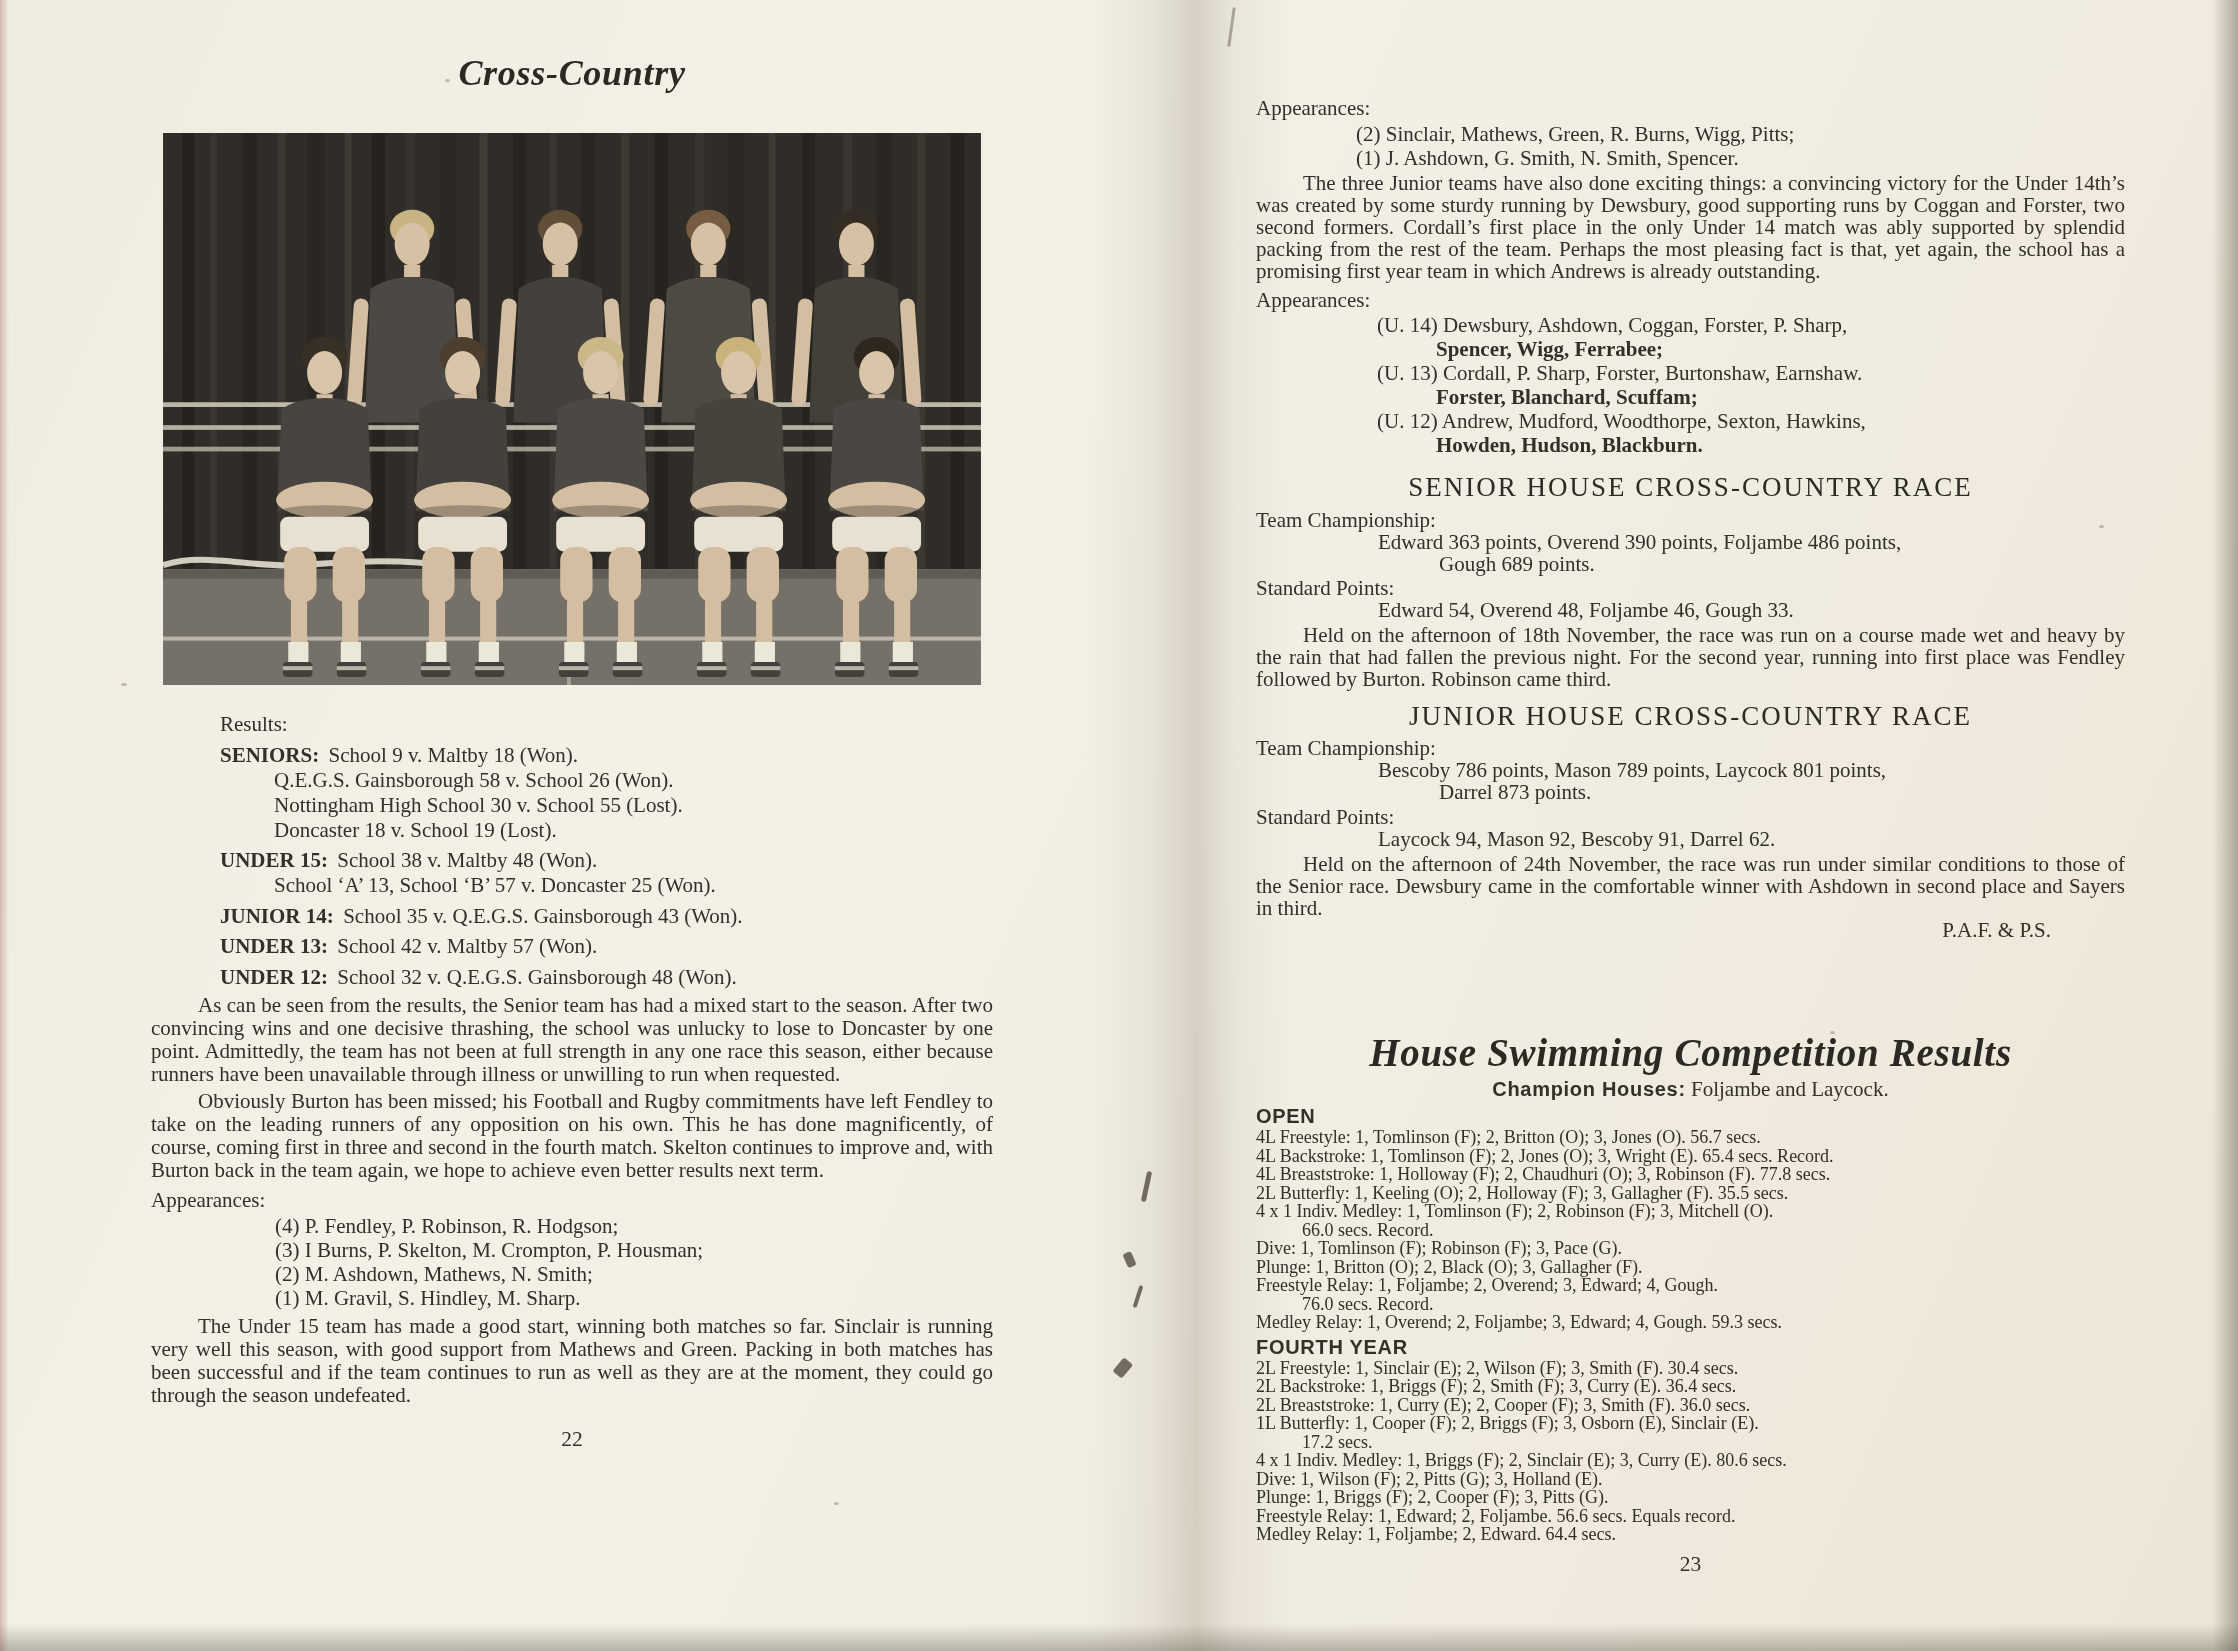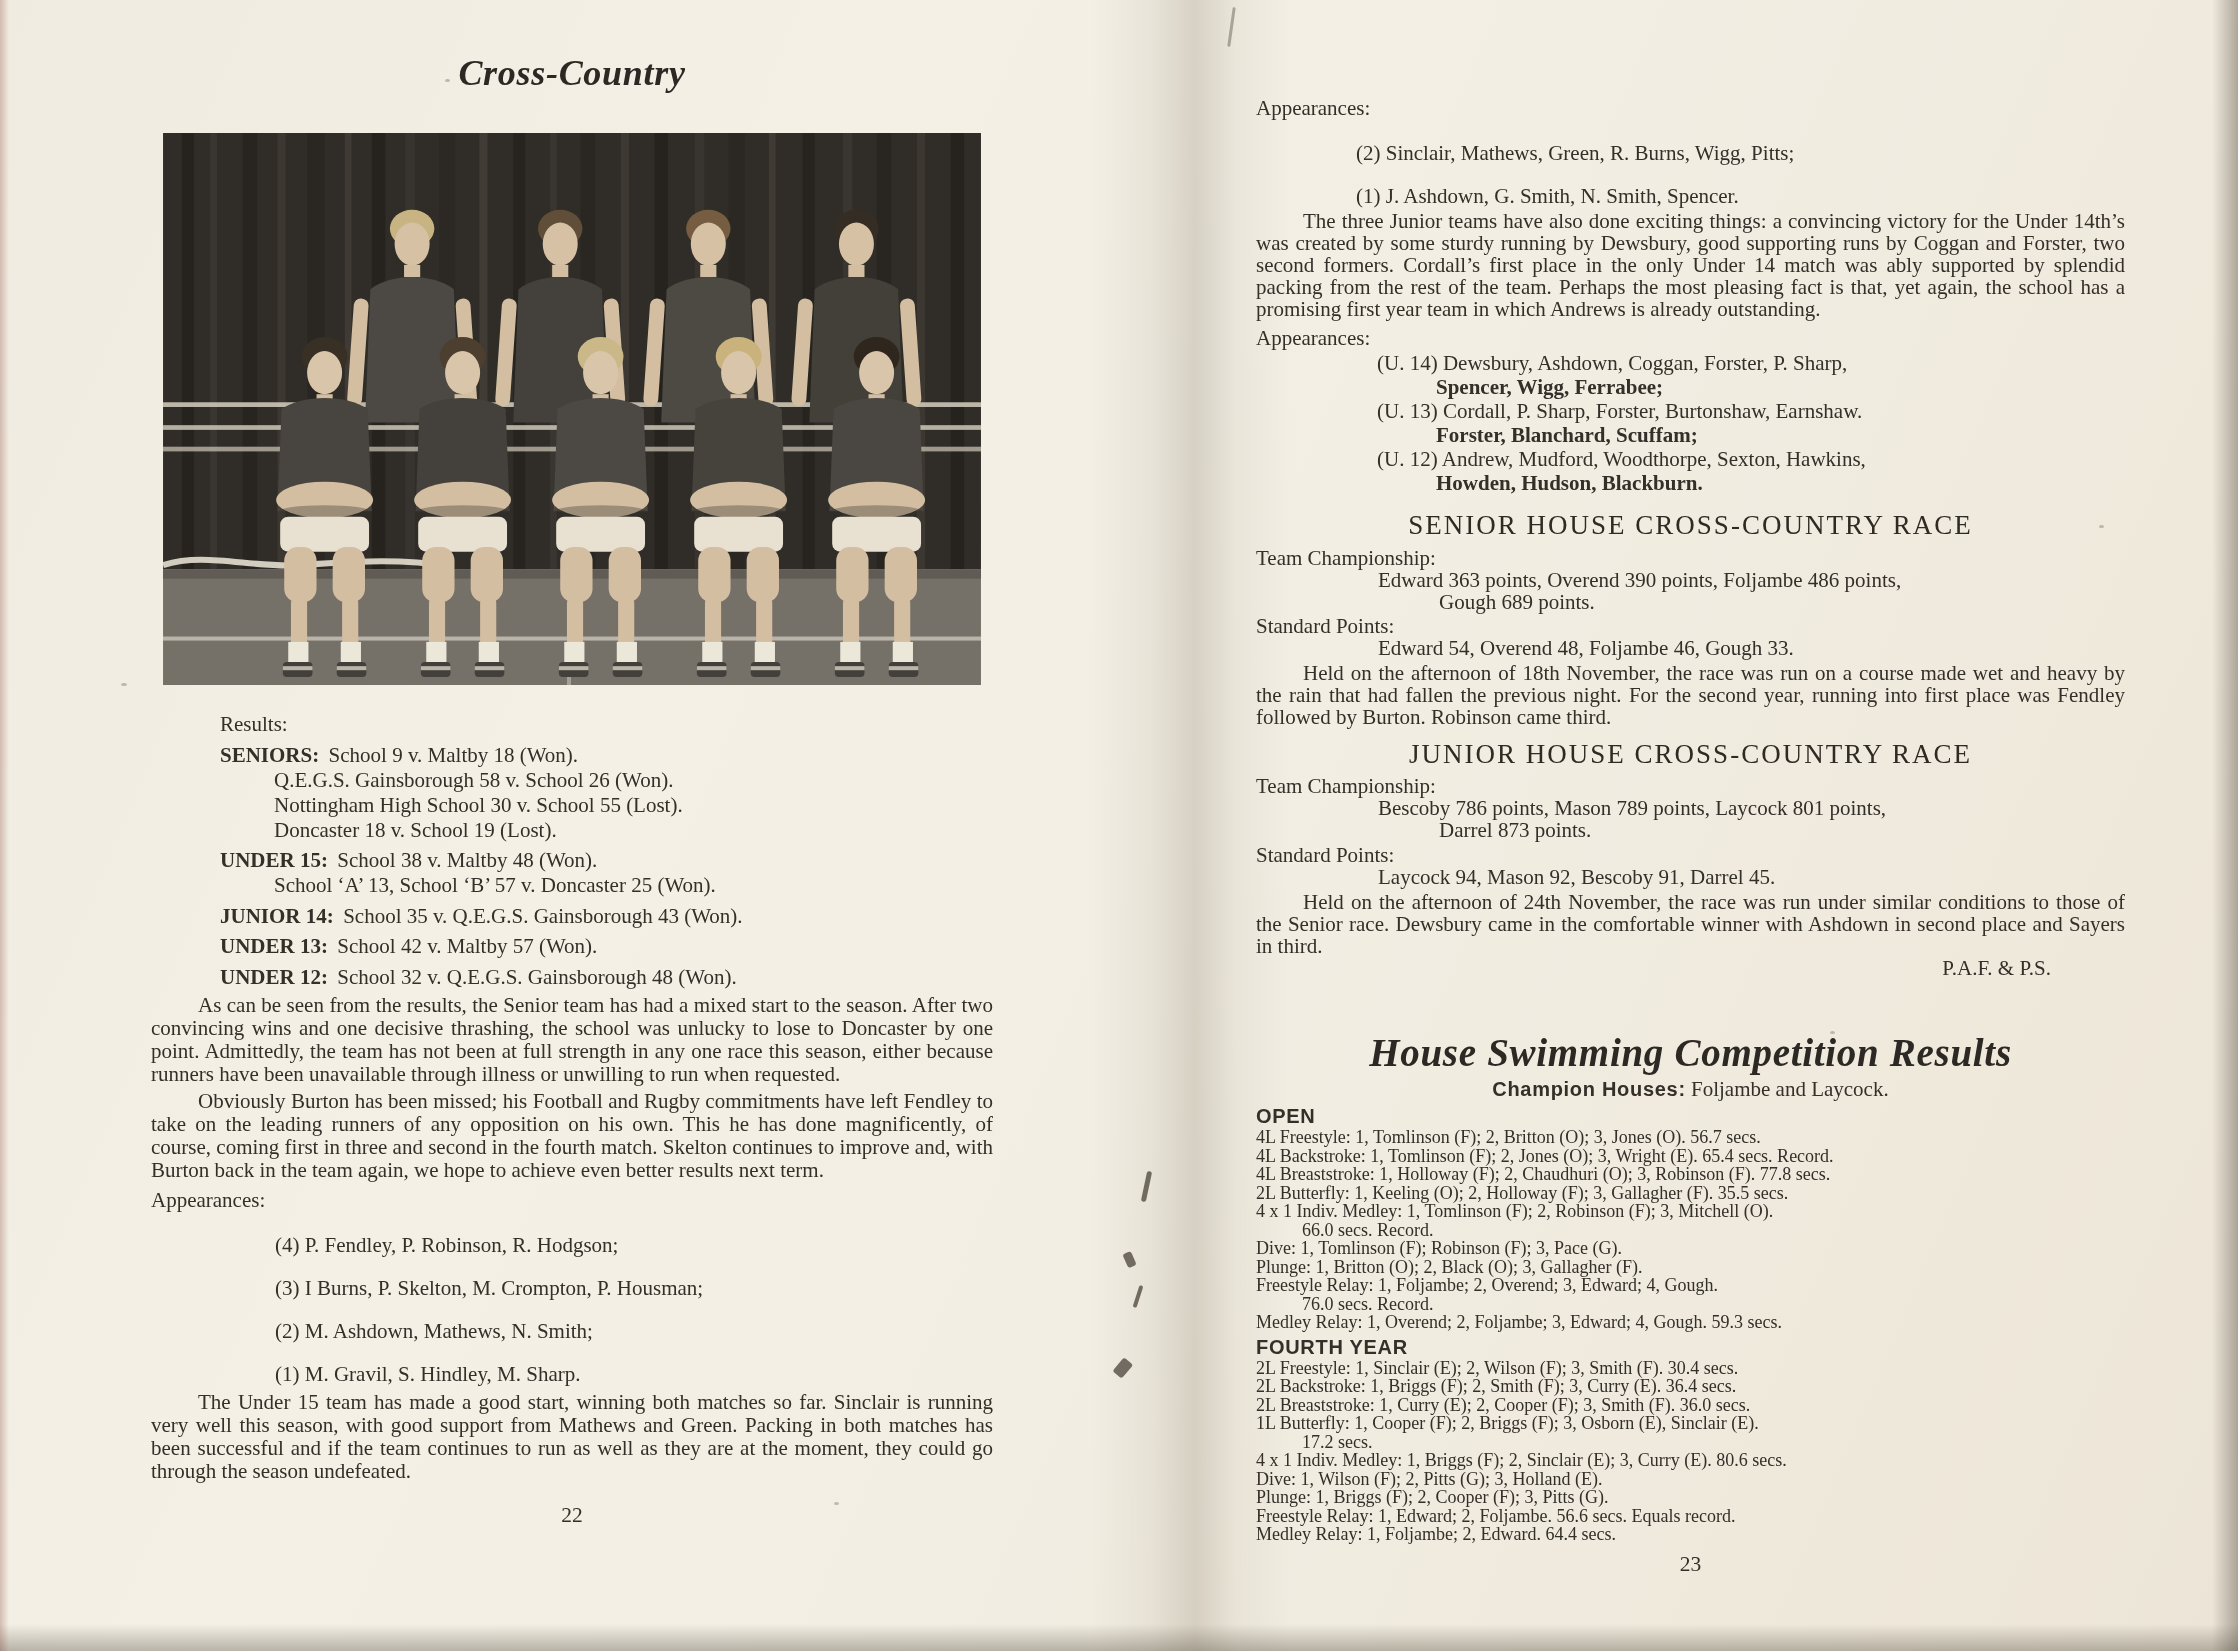--- a/index.html
+++ b/index.html
@@ -28,21 +28,21 @@
   .page-title{font-size:36px;line-height:42px;font-weight:bold;font-style:italic;text-align:center;letter-spacing:0.7px;color:#2c2823;}
   .swim-title{font-size:39px;line-height:40px;font-weight:bold;font-style:italic;text-align:center;letter-spacing:0.7px;color:#2c2823;}
   .section-head{font-size:27px;line-height:31px;font-weight:normal;text-align:center;letter-spacing:2px;color:#2e2a24;}
   .body-p{font-size:21px;line-height:23px;text-align:justify;text-indent:47px;}
   .body-p.rp{line-height:22px;}
   .plain{font-size:21px;line-height:25.6px;}
   .res-line{font-size:21px;line-height:25px;}
   .res-cont{padding-left:54px;}
   .b{font-weight:bold;}
   .b.lbl{margin-right:9.4px;}
-  .app-line{font-size:21px;line-height:24px;padding-left:124px;margin-top:19px;}
+  .app-line{font-size:21px;line-height:24px;padding-left:124px;}
   .app-line.r1{padding-left:100px;}
   .app-first{font-size:21px;line-height:24px;padding-left:121px;}
   .app-second{font-size:21px;line-height:24px;padding-left:180px;font-weight:bold;}
   .mid-line{font-size:21px;line-height:22px;}
   .mid-ind1{padding-left:122px;}
   .mid-ind2{padding-left:183px;}
   .sig{font-size:21px;line-height:23px;text-align:right;padding-right:74px;}
   .champion{font-size:21px;line-height:24px;text-align:center;}
   .sans-b{font-family:"Liberation Sans","DejaVu Sans",sans-serif;font-weight:bold;letter-spacing:0.7px;}
   .group-label{font-size:20px;line-height:23px;}
@@ -312,21 +312,21 @@
     <div class="mid-line mid-ind2">Gough 689 points.</div>
     <div class="mid-line mt4">Standard Points:</div>
     <div class="mid-line mid-ind1">Edward 54, Overend 48, Foljambe 46, Gough 33.</div>
     <div class="body-p rp mt4">Held on the afternoon of 18th November, the race was run on a course made wet and heavy by the rain that had fallen the previous night. For the second year, running into first place was Fendley followed by Burton. Robinson came third.</div>
 
     <div class="section-head mt16">JUNIOR HOUSE CROSS-COUNTRY RACE</div>
     <div class="mid-line mt8">Team Championship:</div>
     <div class="mid-line mid-ind1">Bescoby 786 points, Mason 789 points, Laycock 801 points,</div>
     <div class="mid-line mid-ind2">Darrel 873 points.</div>
     <div class="mid-line mt4">Standard Points:</div>
-    <div class="mid-line mid-ind1">Laycock 94, Mason 92, Bescoby 91, Darrel 45.</div>
+    <div class="mid-line mid-ind1">Laycock 94, Mason 92, Bescoby 91, Darrel 62.</div>
     <div class="body-p rp mt4">Held on the afternoon of 24th November, the race was run under similar conditions to those of the Senior race. Dewsbury came in the comfortable winner with Ashdown in second place and Sayers in third.</div>
 
     <div class="sig">P.A.F. &amp; P.S.</div>
   </div>
 
   <div class="col" id="col-right-b">
 
     <div class="swim-title">House Swimming Competition Results</div>
     <div class="champion mt6">
       <span class="sans-b group-label">Champion Houses:</span>

